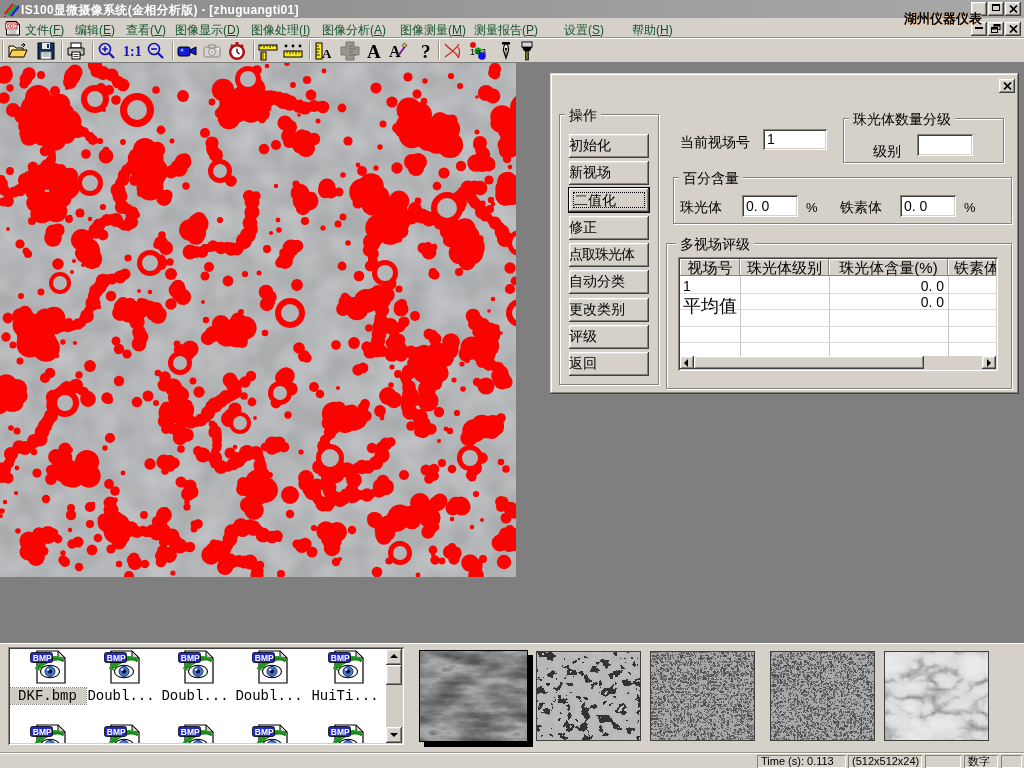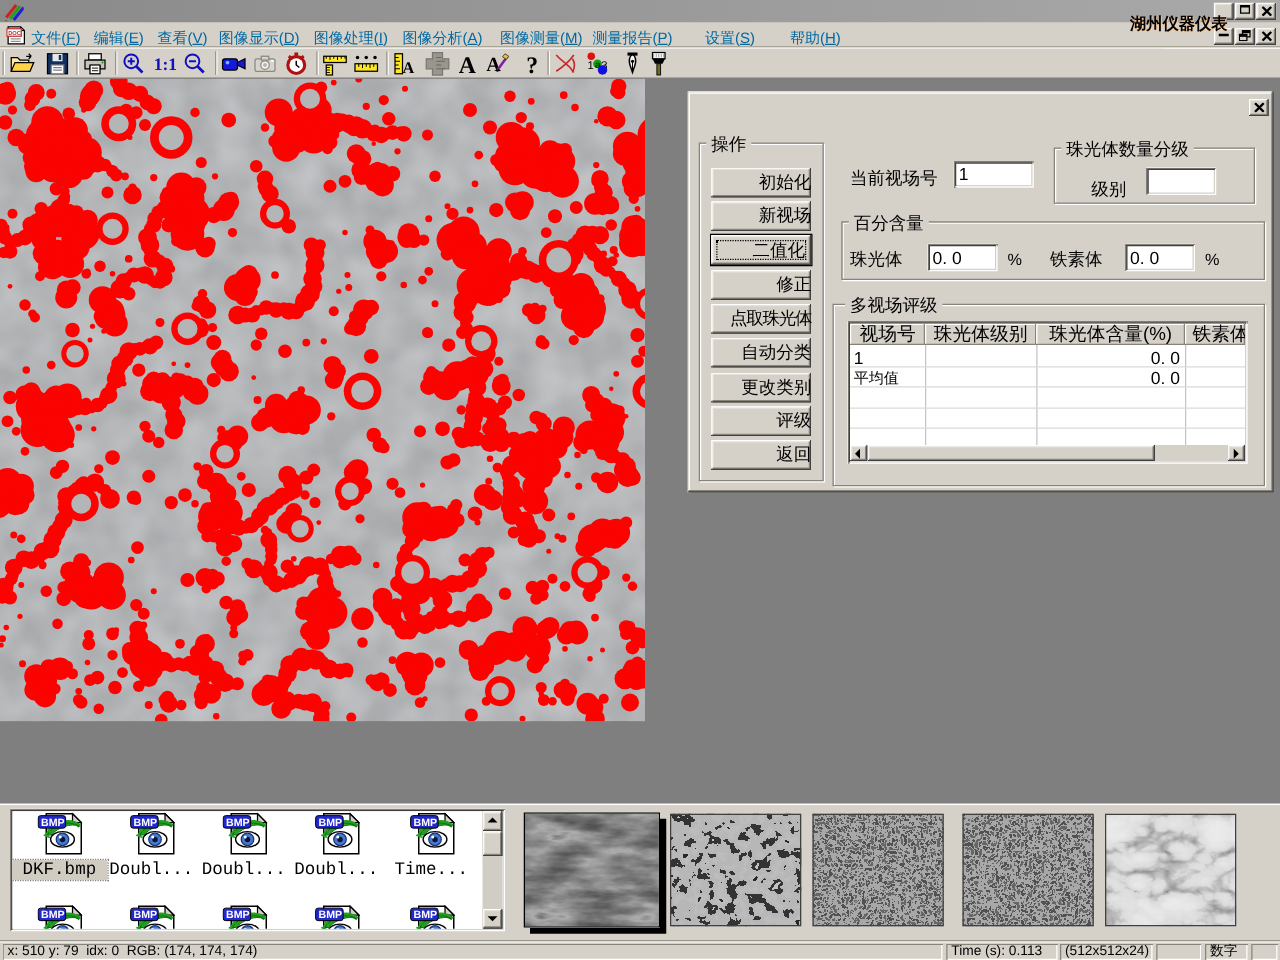--- a/index.html
+++ b/index.html
@@ -1,53 +1,54 @@
 <!DOCTYPE html>
 <html><head><meta charset="utf-8">
 <style>
 *{margin:0;padding:0;box-sizing:border-box}
 html,body{width:1024px;height:768px;overflow:hidden}
 body{font-family:"Liberation Sans",sans-serif;background:#d5d1c9;position:relative}
 .abs{position:absolute}
 .titlebar{left:0;top:0;width:1024px;height:18px;background:linear-gradient(90deg,#8a8a8a,#a9a9a9);color:#fff;font-weight:bold;font-size:12px}
 .titletext{position:absolute;left:21px;top:2px;white-space:nowrap;letter-spacing:0.3px}
 .menubar{left:0;top:18px;width:1024px;height:21px;background:#d5d1c9;border-bottom:1px solid #fff;box-shadow:inset 0 -1px 0 #9a9689}
-.menuitem{position:absolute;top:4px;font-size:12px;color:#0369a1;white-space:nowrap}
+.menuitem{position:absolute;top:4px;font-size:12px;color:#14532d;white-space:nowrap}
 .toolbar{left:0;top:39px;width:932px;height:23px;background:#d5d1c9}
 .tsep{position:absolute;top:2px;width:2px;height:19px;border-left:1px solid #9a9689;border-right:1px solid #fff}
 .ticon{position:absolute;top:2px;width:20px;height:20px}
 .workspace{left:0;top:62px;width:1024px;height:581px;background:#7f7f7f;overflow:hidden}
 .btn3d{background:#d5d1c9;box-shadow:inset -1px -1px 0 #404040,inset 1px 1px 0 #fff,inset -2px -2px 0 #87837a,inset 2px 2px 0 #e4e1da}
 .wbtn{position:absolute;width:16px;height:14px;font-size:9px;font-weight:bold;color:#000;text-align:center;line-height:13px}
 .sunken{background:#fff;box-shadow:inset 1px 1px 0 #87837a,inset -1px -1px 0 #fff,inset 2px 2px 0 #404040,inset -2px -2px 0 #d5d1c9}
 .group{position:absolute;border:1px solid #87837a;box-shadow:1px 1px 0 #fff,inset 1px 1px 0 #fff}
 .glabel{position:absolute;background:#d5d1c9;font-size:14px;padding:0 4px;white-space:nowrap;color:#000}
 .dialog{left:550px;top:73px;width:469px;height:321px;background:#d5d1c9;box-shadow:inset -1px -1px 0 #404040,inset 1px 1px 0 #d9d6cf,inset -2px -2px 0 #87837a,inset 2px 2px 0 #fff}
 .dtitle{position:absolute;left:4px;top:4px;width:461px;height:18px;background:linear-gradient(90deg,#0a246a 0%,#3a6ea5 60%,#a6caf0 100%);color:#fff;font-weight:bold;font-size:13px;line-height:18px;padding-left:4px}
-.dbtn{position:absolute;left:19px;width:80px;height:24px;font-size:14px;text-align:right;line-height:23px;color:#000}
+.dbtn{position:absolute;left:19px;width:80px;height:24px;font-size:14px;text-align:left;line-height:23px;color:#000}
 .dlabel{position:absolute;font-size:14px;color:#000;white-space:nowrap}
 .dinput{position:absolute;background:#fff;box-shadow:inset 1px 1px 0 #87837a,inset -1px -1px 0 #fff,inset 2px 2px 0 #404040,inset -2px -2px 0 #d5d1c9;font-size:14px;color:#000}
 .hcell{position:absolute;top:0;height:17px;background:#d5d1c9;box-shadow:inset -1px -1px 0 #87837a,inset 1px 1px 0 #fff;font-size:15px;text-align:center;line-height:17px;overflow:hidden;white-space:nowrap}
 .bottom{left:0;top:643px;width:1024px;height:109px;background:#d5d1c9;border-top:1px solid #fff}
 .statusbar{left:0;top:752px;width:1024px;height:16px;background:#d5d1c9;border-top:1px solid #9a9689;box-shadow:inset 0 1px 0 #fff;font-size:12px}
 .ssec{position:absolute;top:2px;height:13px;box-shadow:inset 1px 1px 0 #87837a,inset -1px -1px 0 #fff;font-size:11px;line-height:13px;padding-left:4px;white-space:nowrap;overflow:hidden}
 .flabel{position:absolute;font-family:"Liberation Mono",monospace;font-size:14px;color:#000;white-space:nowrap}
 .arrowbtn{position:absolute;background:#d5d1c9;box-shadow:inset -1px -1px 0 #404040,inset 1px 1px 0 #fff,inset -2px -2px 0 #87837a,inset 2px 2px 0 #e4e1da}
 </style></head>
 <body>
 
 <div class="abs titlebar">
   <svg class="abs" style="left:3px;top:1px" width="16" height="16" viewBox="0 0 16 16">
     <g stroke-width="2.4" fill="none">
       <path d="M2 13 L10 3" stroke="#d02020"></path>
       <path d="M5 14 L13 4" stroke="#20a020"></path>
       <path d="M8 15 L16 5" stroke="#2020d0"></path>
     </g>
     <path d="M1 15 l3 1 -2.5 0z" fill="#802000"></path>
   </svg>
+  <span class="titletext">IS100显微摄像系统(金相分析版) - [zhuguangti01]</span>
 </div>
 <div class="abs wbtn btn3d" style="left:971px;top:2px"> </div>
 <div class="abs wbtn btn3d" style="left:988px;top:2px"><span style="display:inline-block;width:8px;height:7px;border:1px solid #000;border-top:2px solid #000;margin-top:2px"></span></div>
 <div class="abs wbtn btn3d" style="left:1005px;top:2px"><svg width="9" height="8" viewBox="0 0 9 8" style="margin-top:3px">
       <path d="M1 0.5 L8 7.5 M8 0.5 L1 7.5" stroke="#000" stroke-width="1.7"></path>
     </svg></div>
 
 <div class="abs menubar">
   <svg class="abs" style="left:5px;top:2px" width="16" height="16" viewBox="0 0 16 16">
     <path d="M1.5 1.5 h10 l3 3 v10.5 h-13 z" fill="#fff" stroke="#000" stroke-width="1"></path>
@@ -1899,21 +1900,21 @@
       <div class="hcell" style="left:268px;width:48px;text-align:left;padding-left:6px">铁素体含量</div>
       <div style="position:absolute;left:60px;top:17px;bottom:0;width:1px;background:#c4c4c4"></div>
       <div style="position:absolute;left:149px;top:17px;bottom:0;width:1px;background:#c4c4c4"></div>
       <div style="position:absolute;left:268px;top:17px;bottom:0;width:1px;background:#c4c4c4"></div>
       <div style="position:absolute;left:0;top:34px;width:100%;height:1px;background:#dadada"></div>
       <div style="position:absolute;left:0;top:50px;width:100%;height:1px;background:#dadada"></div>
       <div style="position:absolute;left:0;top:67px;width:100%;height:1px;background:#dadada"></div>
       <div style="position:absolute;left:0;top:83px;width:100%;height:1px;background:#dadada"></div>
       <div style="position:absolute;left:0;top:99px;width:100%;height:1px;background:#dadada"></div>
       <div style="position:absolute;left:3px;top:19px;font-size:14px">1</div>
-      <div style="position:absolute;left:3px;top:35px;font-size:12px">平均值</div>
+      <div style="position:absolute;left:3px;top:35px;font-size:18px">平均值</div>
       <div style="position:absolute;left:149px;top:19px;width:115px;font-size:14px;text-align:right">0. 0</div>
       <div style="position:absolute;left:149px;top:35px;width:115px;font-size:14px;text-align:right">0. 0</div>
     </div>
 
     <div style="position:absolute;left:2px;bottom:2px;width:316px;height:13px;background:#d5d1c9">
       <div class="arrowbtn" style="left:0;top:0;width:14px;height:13px">
           <span style="position:absolute;left:4px;top:3px;width:0;height:0;border:4px solid transparent;border-right-color:#000;border-left-width:0"></span>
         </div>
       <div class="arrowbtn" style="right:0;top:0;width:14px;height:13px">
           <span style="position:absolute;left:5px;top:3px;width:0;height:0;border:4px solid transparent;border-left-color:#000;border-right-width:0"></span>
@@ -1988,21 +1989,21 @@
 <circle cx="20" cy="21.5" r="5" fill="#4878c8" stroke="#16307a" stroke-width="1"></circle>
 <circle cx="20" cy="21.5" r="2.2" fill="#0a1440"></circle>
 <circle cx="18.2" cy="19.6" r="1.2" fill="#fff"></circle>
 <rect x="0.5" y="2.5" width="22" height="10" rx="2" fill="#2228cc" stroke="#000" stroke-width="0.8"></rect>
 <text x="2.8" y="10.8" font-family="Liberation Sans" font-size="8.5" font-weight="bold" fill="#fff">BMP</text>
 </svg>
 <div class="flabel" style="left:-1px;top:39px;width:77px;text-align:center;background:#d0ccc2;outline:1px dotted #808080">DKF.bmp</div>
 <div class="flabel" style="left:67px;top:39px;width:88px;text-align:center">Doubl...</div>
 <div class="flabel" style="left:141px;top:39px;width:88px;text-align:center">Doubl...</div>
 <div class="flabel" style="left:215px;top:39px;width:88px;text-align:center">Doubl...</div>
-<div class="flabel" style="left:291px;top:39px;width:88px;text-align:center">Time...</div>
+<div class="flabel" style="left:291px;top:39px;width:88px;text-align:center">HuiTi...</div>
 <svg class="abs" style="left:20px;top:75px" width="36" height="36" viewBox="0 0 36 36">
 <path d="M7 1 h21 l7 7 v25 h-28 z" fill="#fff" stroke="#000" stroke-width="1.2"></path>
 <path d="M28 1 l7 7 h-7 z" fill="#d5d1c9" stroke="#000" stroke-width="1"></path>
 <path d="M7 19 C12 8,26 4,34 11" fill="none" stroke="#1ea01e" stroke-width="3"></path>
 <path d="M8 18 C13 9,26 6,33 11 C27 8,16 12,11 18 z" fill="#22a022" stroke="#107010" stroke-width="0.8"></path>
 <path d="M10 20 l-5 -2 M12 17 l-4 -4 M15 14 l-3 -5" stroke="#22a022" stroke-width="1.4"></path>
 <ellipse cx="20" cy="21.5" rx="9.5" ry="6.2" fill="#fdfdfd" stroke="#000" stroke-width="1.1"></ellipse>
 <circle cx="20" cy="21.5" r="5" fill="#4878c8" stroke="#16307a" stroke-width="1"></circle>
 <circle cx="20" cy="21.5" r="2.2" fill="#0a1440"></circle>
 <circle cx="18.2" cy="19.6" r="1.2" fill="#fff"></circle>
@@ -2148,19 +2149,18 @@
     </defs>
 <rect width="105" height="90" fill="#888"></rect>
 <rect width="105" height="90" filter="url(#tf5)"></rect>
 </svg>
 <div class="abs" style="left:536px;top:651px;width:105px;height:90px;border:1px solid #404040"></div>
 <div class="abs" style="left:650px;top:651px;width:105px;height:90px;border:1px solid #404040"></div>
 <div class="abs" style="left:770px;top:651px;width:105px;height:90px;border:1px solid #404040"></div>
 <div class="abs" style="left:884px;top:651px;width:105px;height:90px;border:1px solid #404040"></div>
 
 <div class="abs statusbar">
-  <div class="ssec" style="left:2px;width:752px">x: 510 y: 79&nbsp;&nbsp;idx: 0&nbsp;&nbsp;RGB: (174, 174, 174)</div>
   <div class="ssec" style="left:757px;width:89px">Time (s): 0.113</div>
   <div class="ssec" style="left:848px;width:74px">(512x512x24)</div>
   <div class="ssec" style="left:925px;width:36px"></div>
   <div class="ssec" style="left:964px;width:34px">数字</div>
   <div class="ssec" style="left:1001px;width:21px"></div>
 </div>
 
 </body></html>

